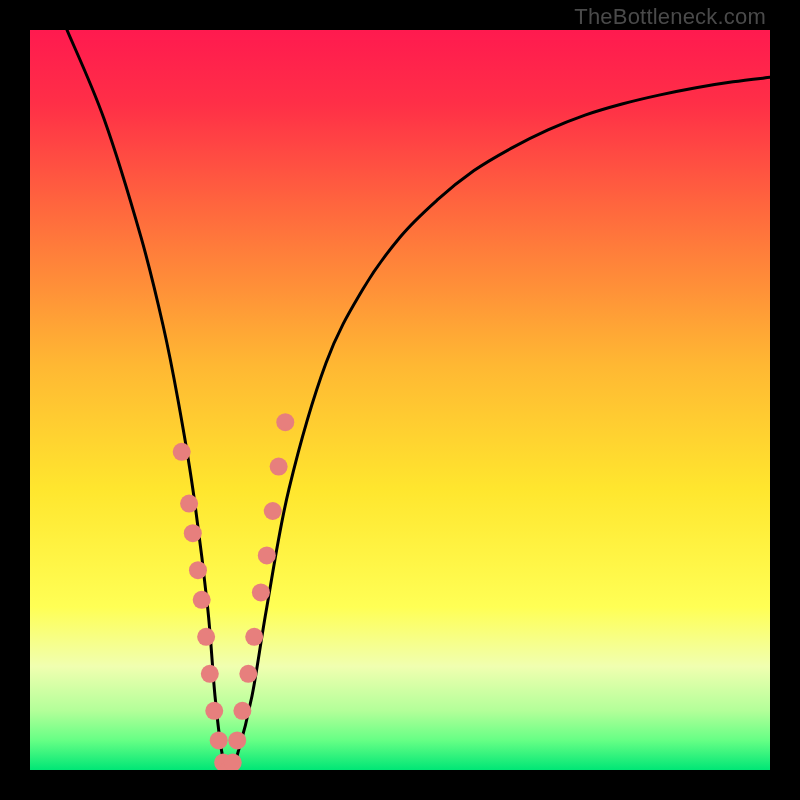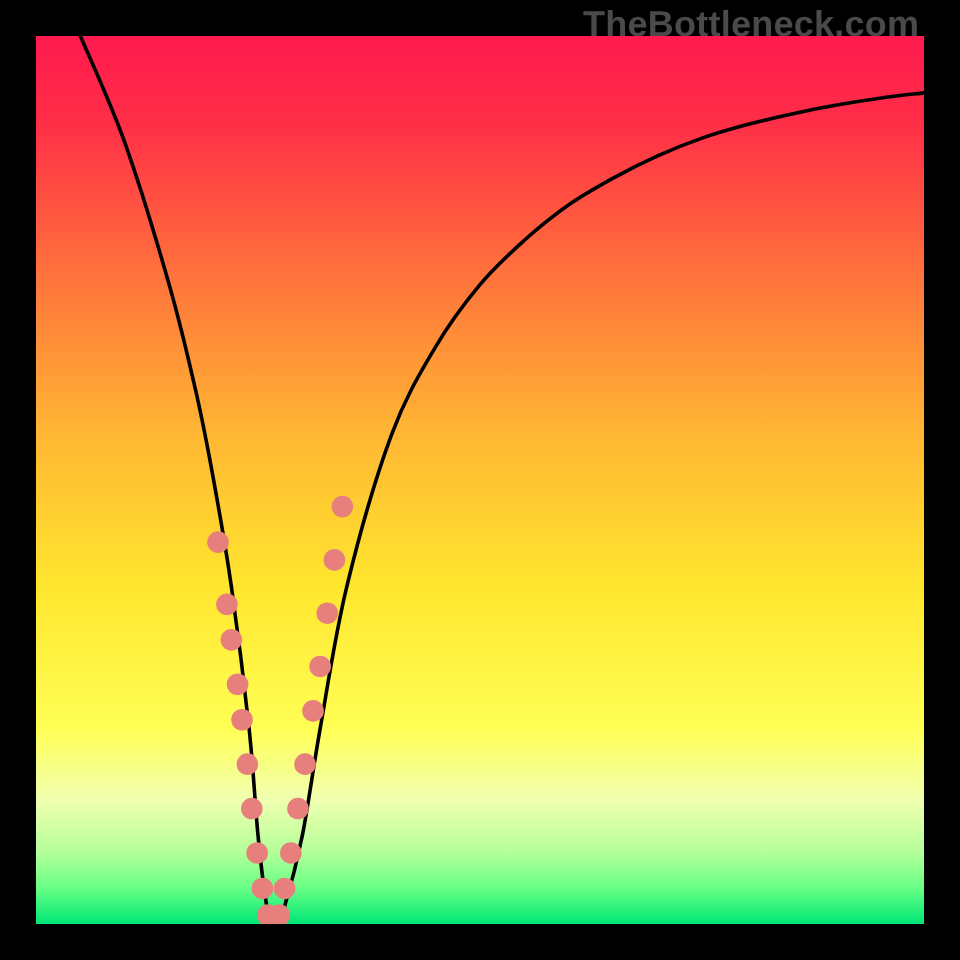--- a/index.html
+++ b/index.html
@@ -32,22 +32,22 @@
     position: absolute;
     inset: 0;
     width: 100%;
     height: 100%;
   }
   .watermark {
     position: absolute;
     top: 4px;
     right: 34px;
     color: #4a4a4a;
-    font-size: 30px;
-    font-weight: 700;
+    font-size: 22px;
+    font-weight: 400;
     letter-spacing: 0.2px;
     user-select: none;
   }
 </style>
 </head>
 <body>
 
 <div class="frame">
 
   <div class="watermark">TheBottleneck.com</div>

